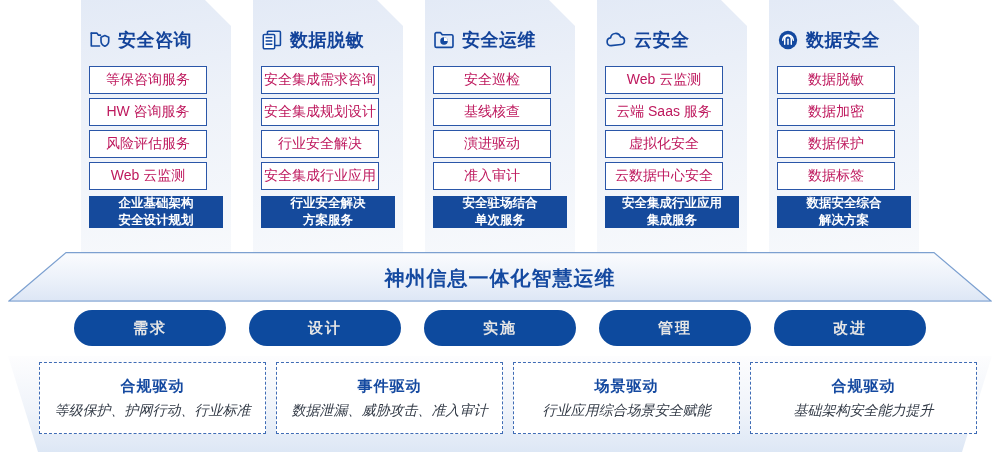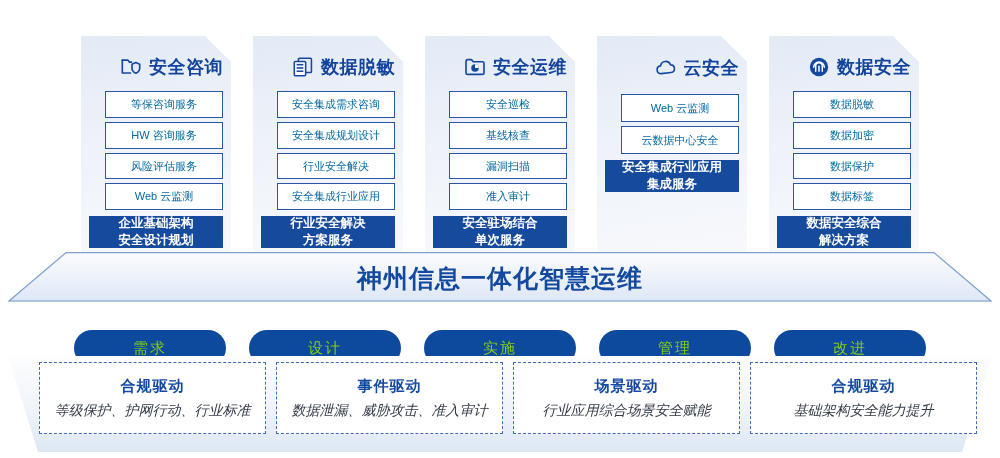--- a/index.html
+++ b/index.html
@@ -21,30 +21,29 @@
     left: 0;
     top: 0;
     width: 1000px;
     height: 252px;
     display: flex;
     justify-content: center;
     gap: 22px;
   }
   .column {
     width: 150px;
-    padding: 4px 8px;
+    padding: 12px 8px;
     box-sizing: border-box;
     background: linear-gradient(170deg, #e3eaf6 0%, #eef2f9 45%, #f7f9fc 100%);
     -webkit-clip-path: polygon(0 0, calc(100% - 26px) 0, 100% 26px, 100% 100%, 0 100%);
     clip-path: polygon(0 0, calc(100% - 26px) 0, 100% 26px, 100% 100%, 0 100%);
     position: relative;
     display: flex;
     flex-direction: column;
-    align-items: flex-end;
-    margin-top: 36px;
+    align-items: flex-start;
   }
 
   .col-head {
     display: flex;
     align-items: center;
     justify-content: center;
     gap: 7px;
     height: 52px;
     margin-top: 2px;
   }
@@ -66,22 +65,22 @@
   .item {
     width: 118px;
     height: 28px;
     margin-bottom: 4px;
     box-sizing: border-box;
     background: #ffffff;
     border: 1px solid #2a56a8;
     display: flex;
     align-items: center;
     justify-content: center;
-    font-size: 11px;
-    color: #0369a1;
+    font-size: 14px;
+    color: #be185d;
     white-space: nowrap;
   }
 
   .item-highlight {
     width: 134px;
     height: 32px;
     margin-top: 2px;
     box-sizing: border-box;
     background: #154a9c;
     color: #ffffff;
@@ -112,21 +111,21 @@
   }
   #banner-border {
     position: absolute;
     left: 8px;
     top: 252px;
     width: 984px;
     height: 50px;
     pointer-events: none;
   }
   #banner-text {
-    font-size: 25px;
+    font-size: 20px;
     font-weight: bold;
     color: #1449a0;
     letter-spacing: 1px;
     margin-top: 3px;
   }
 
   
   #stages {
     position: absolute;
     left: 0;
@@ -135,28 +134,27 @@
     height: 36px;
     display: flex;
     justify-content: center;
     gap: 23px;
   }
   .pill {
     width: 152px;
     height: 36px;
     border-radius: 18px;
     background: #0d4a9e;
-    color: #84cc16;
+    color: #e5e5e5;
     font-size: 15px;
-    font-weight: normal;
+    font-weight: bold;
     letter-spacing: 2px;
     display: flex;
     align-items: center;
     justify-content: center;
-    margin-top: 20px;
   }
 
   
   #drivers-shape {
     position: absolute;
     left: 8px;
     top: 356px;
     width: 984px;
     height: 96px;
     background: linear-gradient(180deg, #fdfdfe 0%, #f0f4fa 55%, #dde7f5 100%);
@@ -253,37 +251,39 @@
           <svg viewBox="0 0 24 24" width="22" height="22">
             <path d="M2.2 5.6a1.6 1.6 0 011.6-1.6h4.5l1.8 2.3h10.1a1.6 1.6 0 011.6 1.6v10.6a1.6 1.6 0 01-1.6 1.6H3.8a1.6 1.6 0 01-1.6-1.6z" fill="none" stroke="#1449a0" stroke-width="1.8" stroke-linejoin="round"></path>
             <circle cx="12" cy="13" r="4.1" fill="#1449a0"></circle>
             <path d="M12 13V8.9A4.1 4.1 0 0116.1 13z" fill="#ffffff"></path>
           </svg>
         </span>
         <span class="col-title">安全运维</span>
       </div>
       <div class="item">安全巡检</div>
       <div class="item">基线核查</div>
-      <div class="item">漏洞扫描</div>
+      <div class="item">演进驱动</div>
       <div class="item">准入审计</div>
       <div class="item-highlight">
         <span>安全驻场结合</span>
         <span>单次服务</span>
       </div>
     </div>
     <div class="column">
       <div class="col-head">
         <span class="col-icon">
           <svg viewBox="0 0 24 24" width="22" height="22">
             <path d="M6.6 18.2a4.3 4.3 0 01-.5-8.57 5.6 5.6 0 0110.8-1.1 4.2 4.2 0 01.6 8.37z" fill="none" stroke="#1449a0" stroke-width="1.8" stroke-linejoin="round"></path>
           </svg>
         </span>
         <span class="col-title">云安全</span>
       </div>
       <div class="item">Web 云监测</div>
+      <div class="item">云端 Saas 服务</div>
+      <div class="item">虚拟化安全</div>
       <div class="item">云数据中心安全</div>
       <div class="item-highlight">
         <span>安全集成行业应用</span>
         <span>集成服务</span>
       </div>
     </div>
     <div class="column">
       <div class="col-head">
         <span class="col-icon">
           <svg viewBox="0 0 24 24" width="22" height="22">

